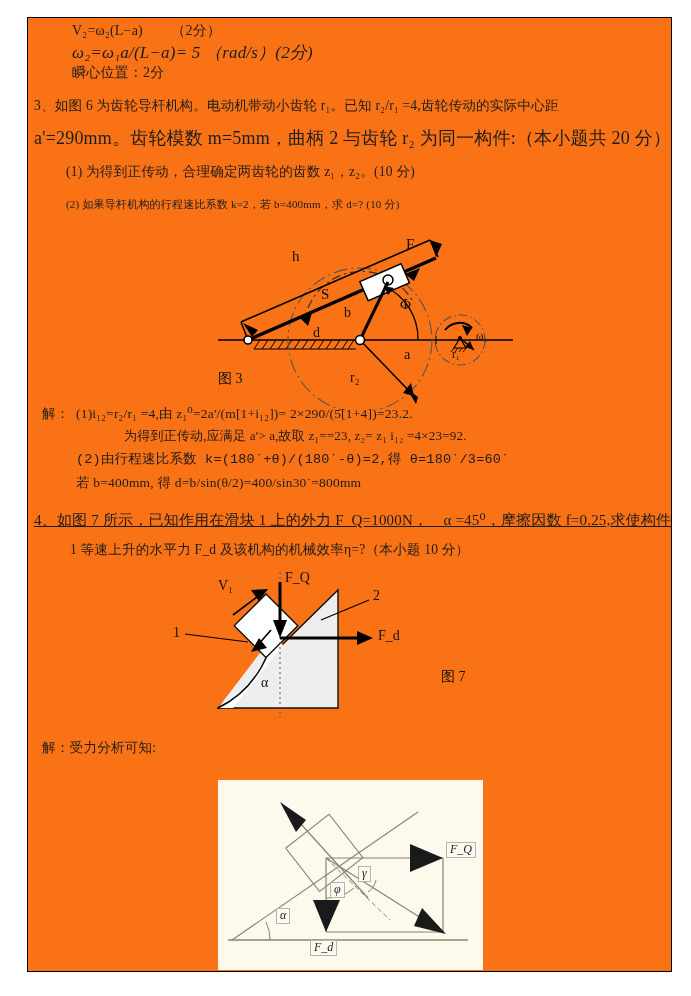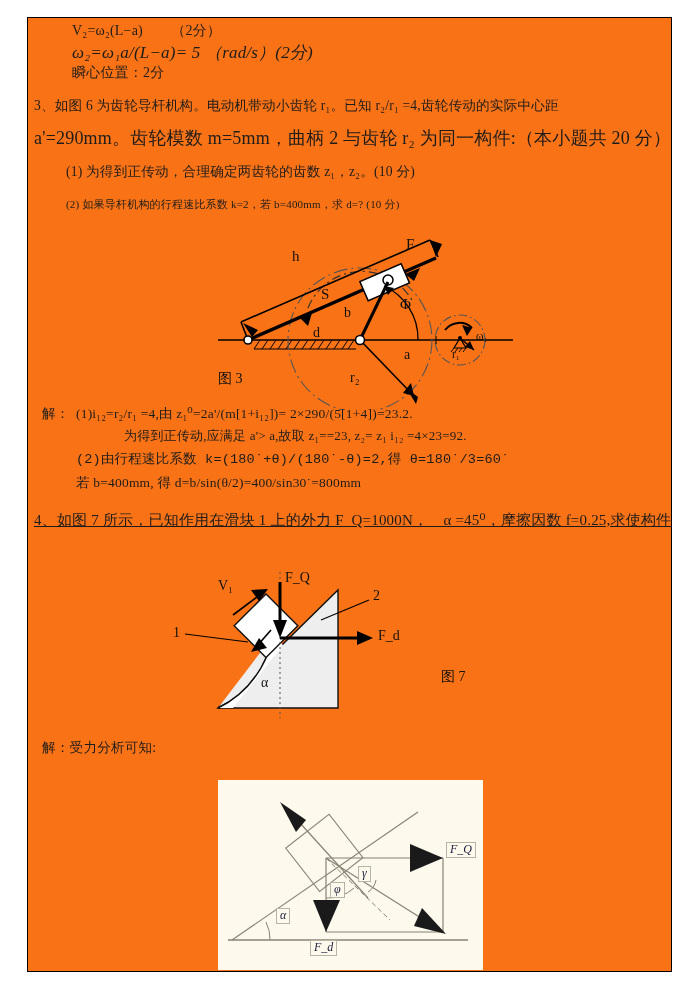--- a/index.html
+++ b/index.html
@@ -184,20 +184,21 @@
       <div class="dlabel" style="left:10px; top:140px; font-size:14px;">图 3</div>
     </div>
 
     <div class="tline" style="left:14px; top:388px; font-size:13.5px;">解：</div>
     <div class="tline" style="left:48px; top:388px; font-size:13.5px;">(1)i₁₂=r₂/r₁ =4,由 z₁⁰=2a'/(m[1+i₁₂])= 2×290/(5[1+4])=23.2.</div>
     <div class="tline" style="left:48px; top:411px; font-size:13px;margin-left:48px;">为得到正传动,应满足 a'&gt; a,故取 z₁==23, z₂= z₁ i₁₂ =4×23=92.</div>
     <div class="tline" style="left:48px; top:434px; font-size:13.5px;font-family:Liberation Mono, monospace;">(2)由行程速比系数 k=(180˙+θ)/(180˙-θ)=2,得 θ=180˙/3=60˙</div>
     <div class="tline" style="left:48px; top:457px; font-size:13.5px;">若 b=400mm, 得 d=b/sin(θ/2)=400/sin30˙=800mm</div>
 
     <div class="tline" style="left:6px; top:494px; font-size:15px;text-decoration:underline;">4、如图 7 所示，已知作用在滑块 1 上的外力 F_Q=1000N，　α =45⁰，摩擦因数 f=0.25,求使构件</div>
+    <div class="tline" style="left:42px; top:524px; font-size:13.6px;">1 等速上升的水平力 F_d 及该机构的机械效率η=?（本小题 10 分）</div>
 
     <div class="diagram" style="left:145px; top:552px; width:330px; height:150px;">
       <svg width="330" height="150" viewBox="0 0 330 150">
 
         <path d="M 70 138 L 160 138 L 160 138 Z" fill="none"></path>
         <path d="M 45 138 L 165 138 L 165 20 Z" fill="#eeeeee" stroke="#111" stroke-width="1.4"></path>
 
         <path d="M 45 138 Q 72 125 88 98 Q 97 82 100 66" fill="#eeeeee" stroke="#111" stroke-width="1.4"></path>
         <path d="M 45 138 Q 72 125 88 98 Q 97 82 100 66 L 110 75 L 60 138 Z" fill="#ffffff" stroke="none"></path>
         <path d="M 45 138 Q 72 125 88 98 Q 97 82 100 66" fill="none" stroke="#111" stroke-width="1.4"></path>

